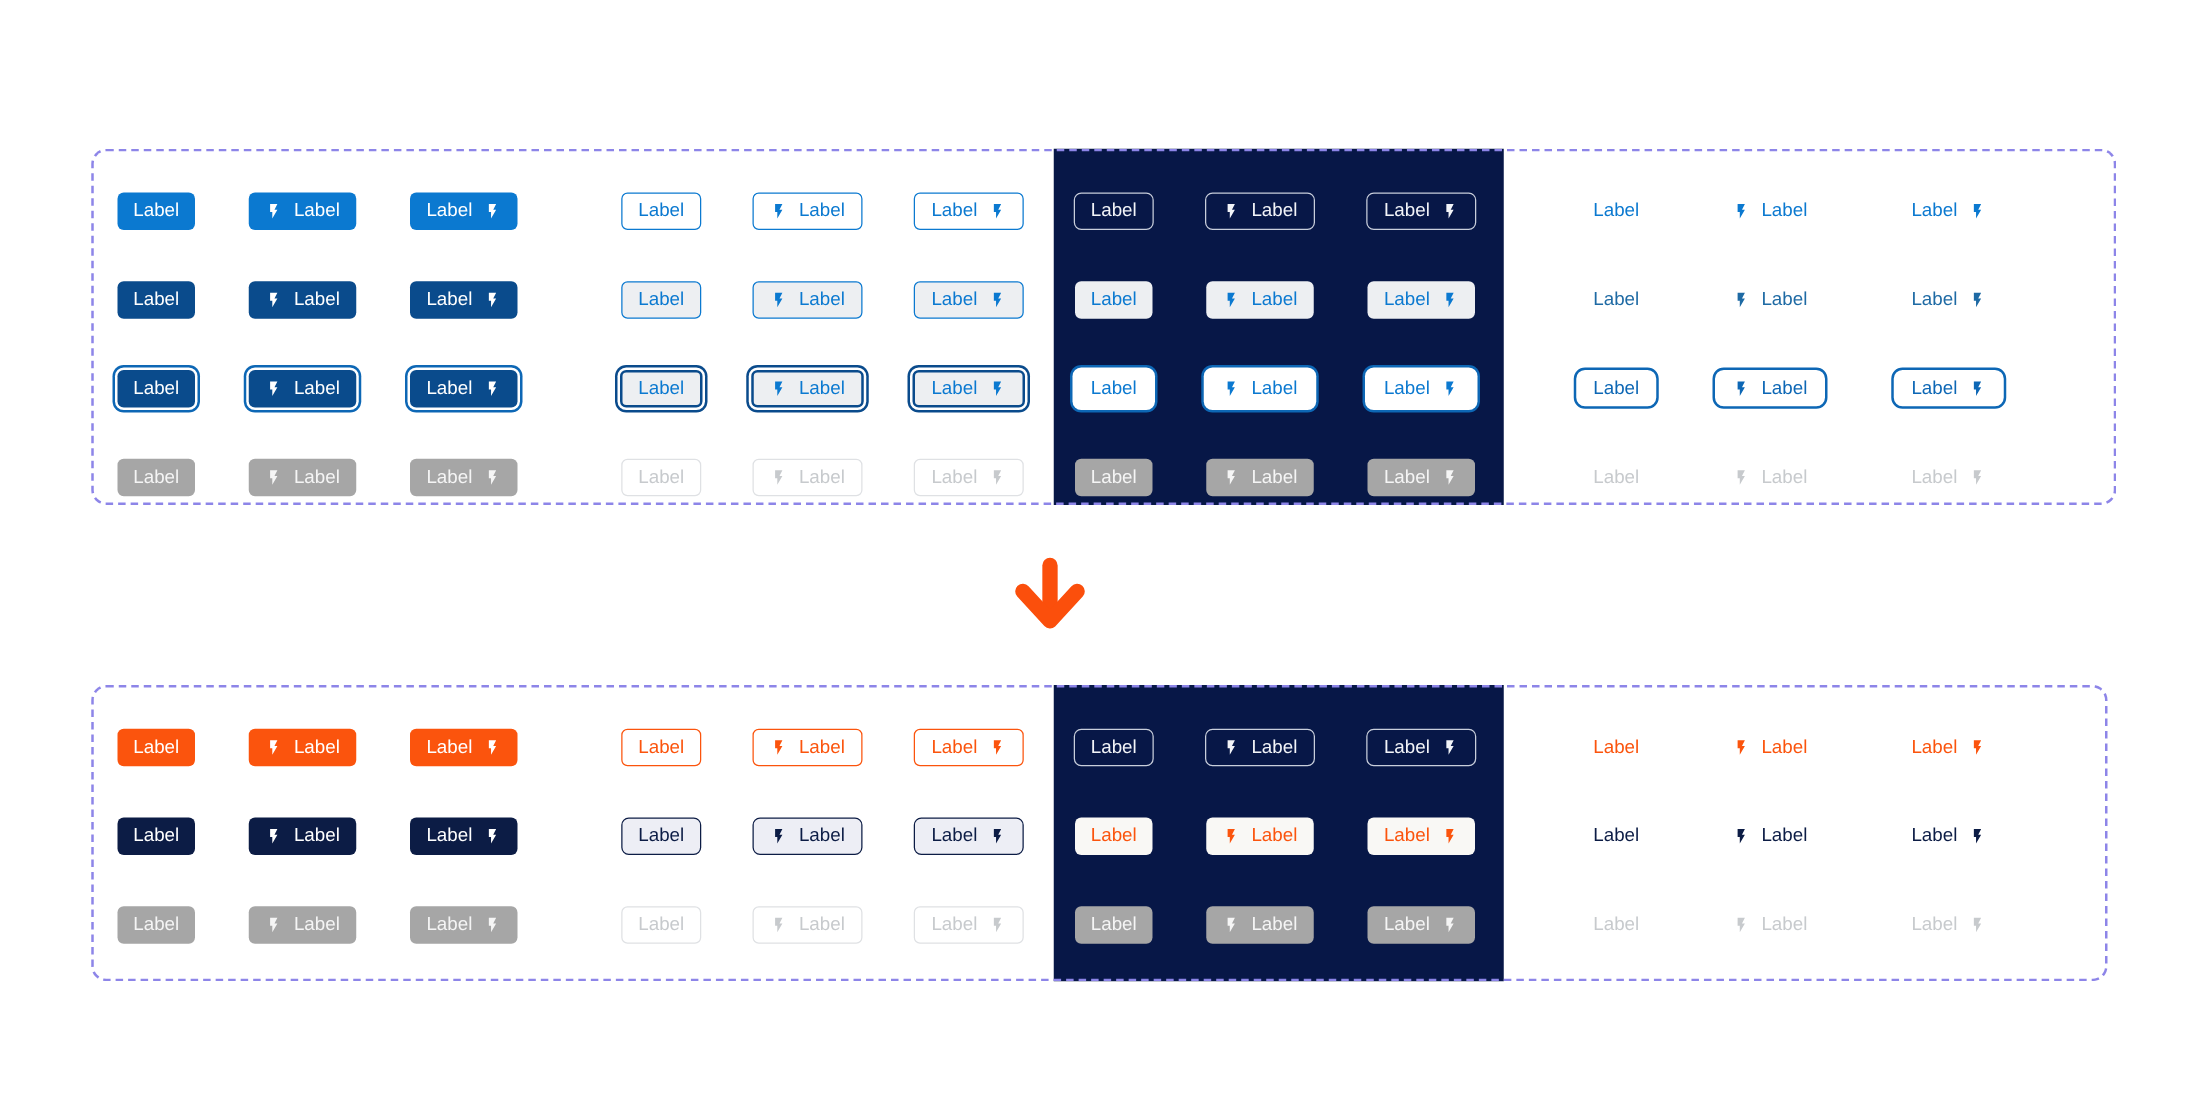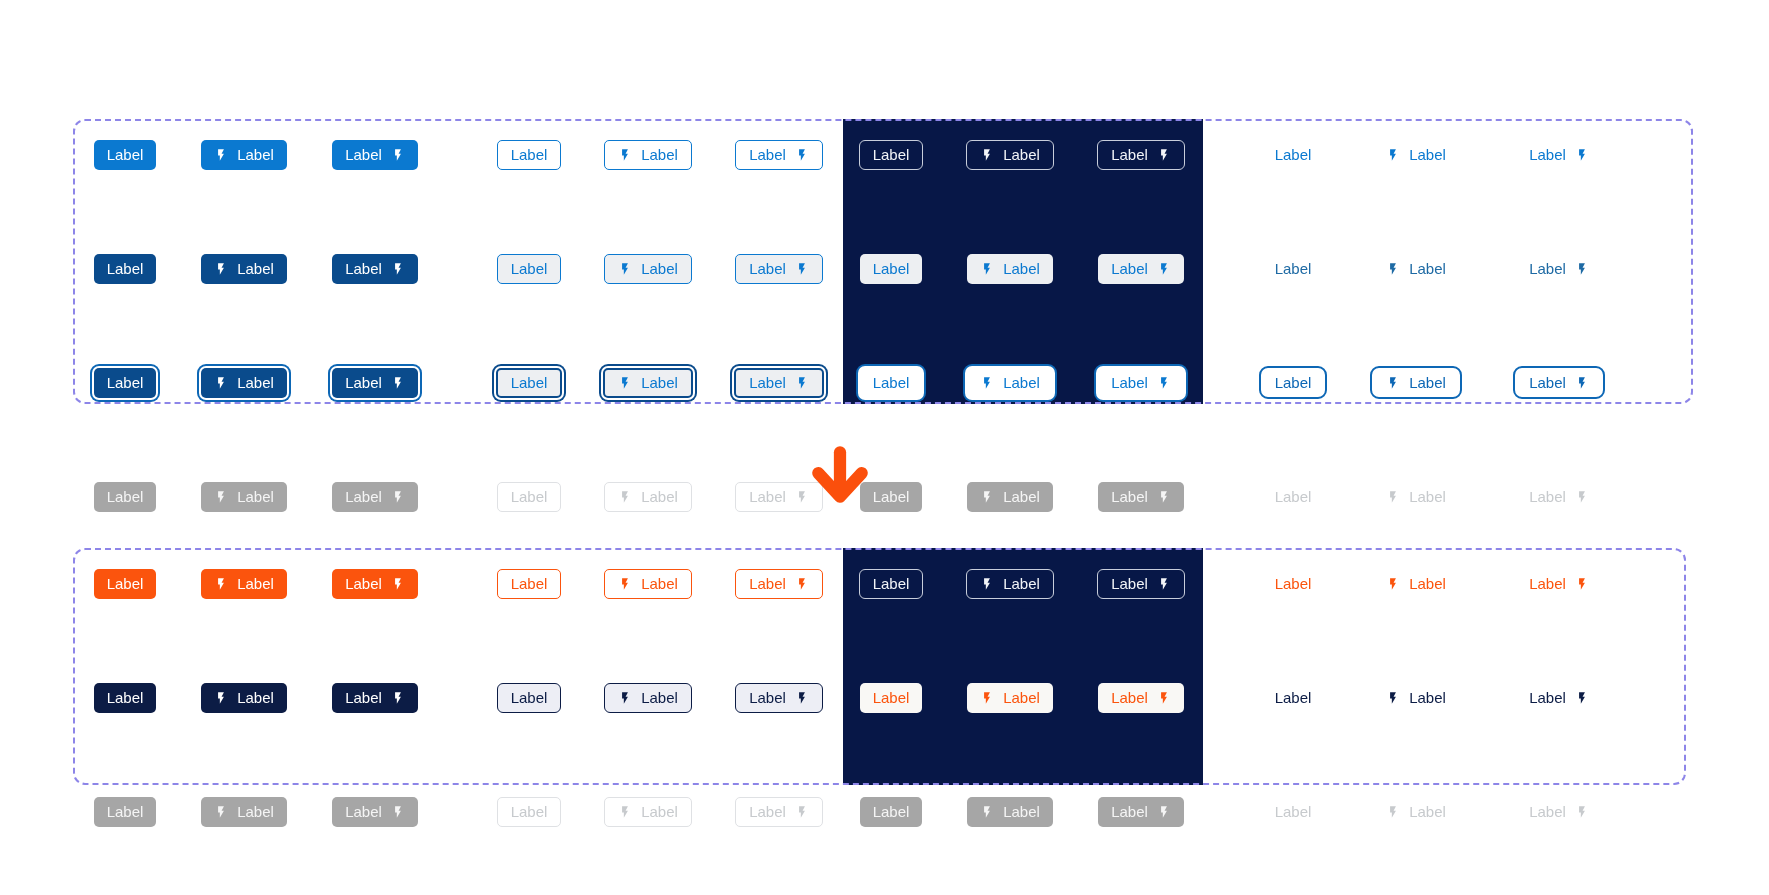--- a/index.html
+++ b/index.html
@@ -10,23 +10,23 @@
   .panel{position:absolute;}
   .panel::after{
     content:"";position:absolute;inset:0;border:2px dashed var(--panelBorder);
     border-radius:12px;pointer-events:none;z-index:6;
   }
   .panel-top{left:73px;top:119px;width:1620px;height:285px;}
   .panel-bottom{left:73px;top:548px;width:1613px;height:237px;}
   .dark-block{position:absolute;left:770px;top:0;bottom:0;width:360px;background:var(--navyBg);z-index:1;}
 
   .group{
-    position:absolute;top:0;bottom:0;display:grid;z-index:2;
+    position:absolute;top:14px;bottom:0;display:grid;z-index:2;
     grid-template-columns:64px 88px 88px;column-gap:41px;
-    grid-auto-rows:71px;align-content:start;align-items:center;justify-items:center;gap:43px;
+    grid-auto-rows:71px;align-content:start;align-items:center;justify-items:center;
   }
   .group-filled{left:20px;}
   .group-outline{left:424px;}
   .group-ondark{left:786px;}
   .group-text{left:1180px;grid-template-columns:80px 110px 120px;column-gap:28px;}
 
   .btn{
     display:inline-flex;align-items:center;justify-content:center;gap:9px;
     height:30px;padding:0 13px;border:none;border-radius:5px;background:none;
     font:400 15px/1 "Liberation Sans",sans-serif;white-space:nowrap;cursor:default;

